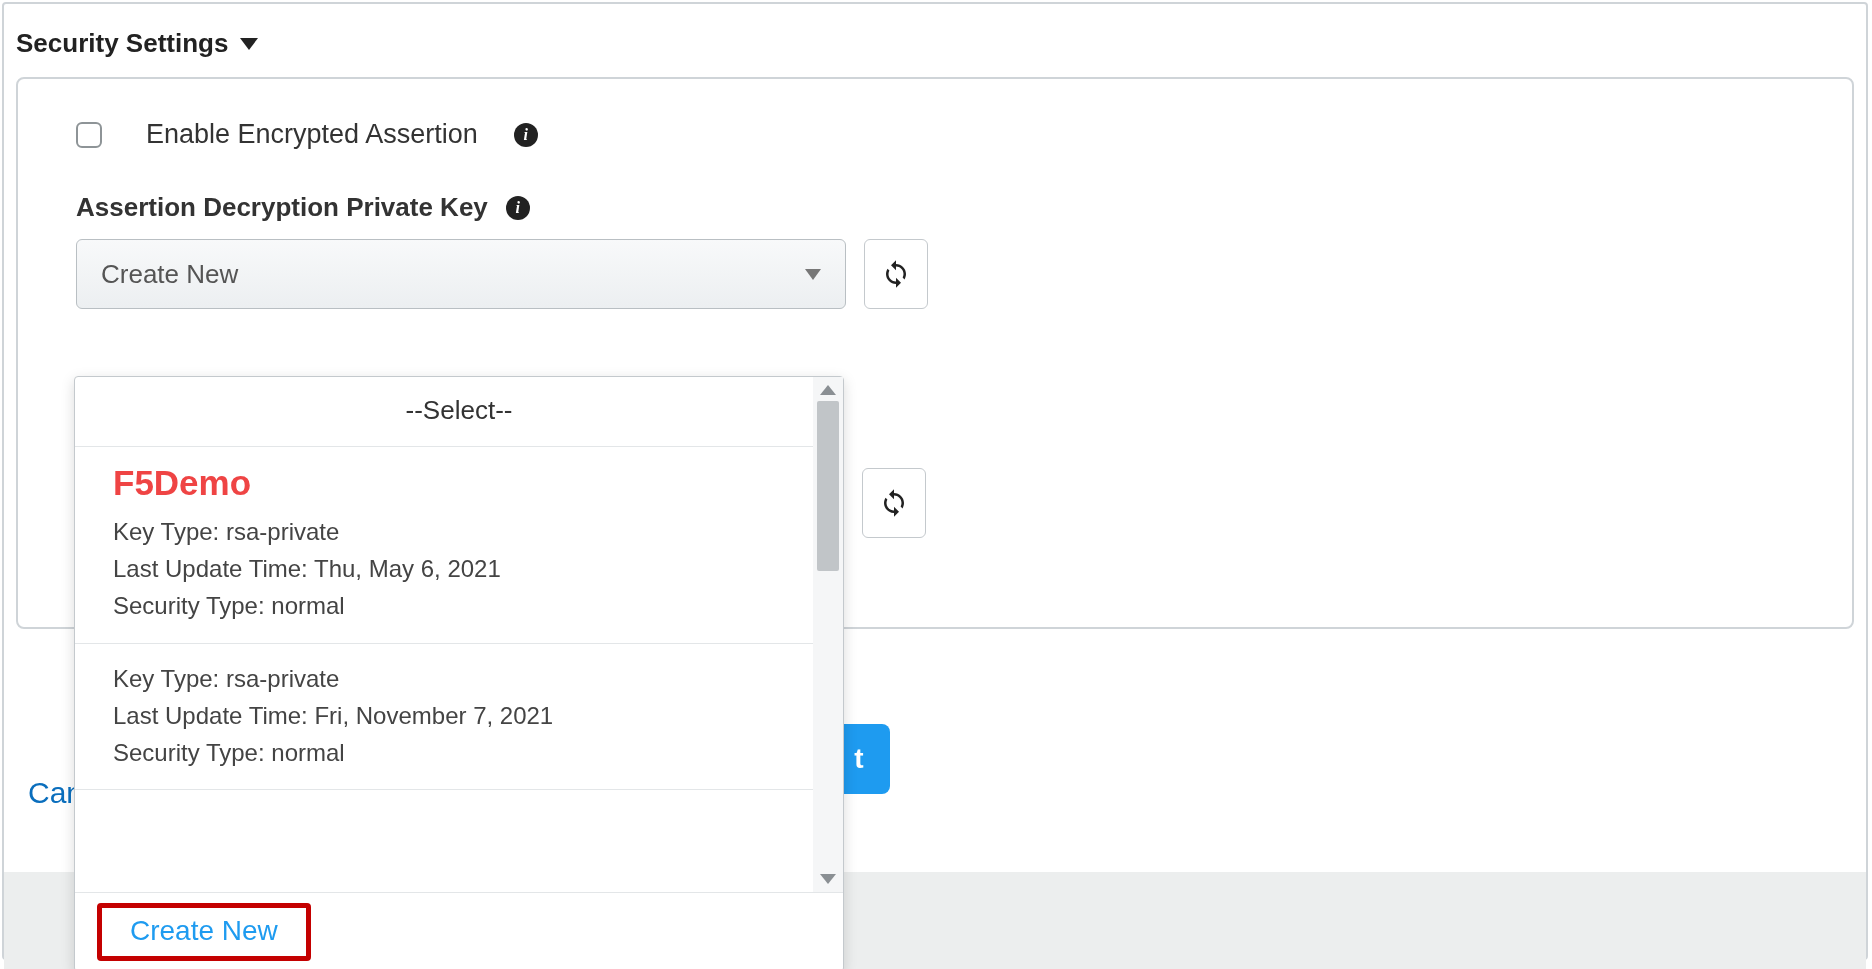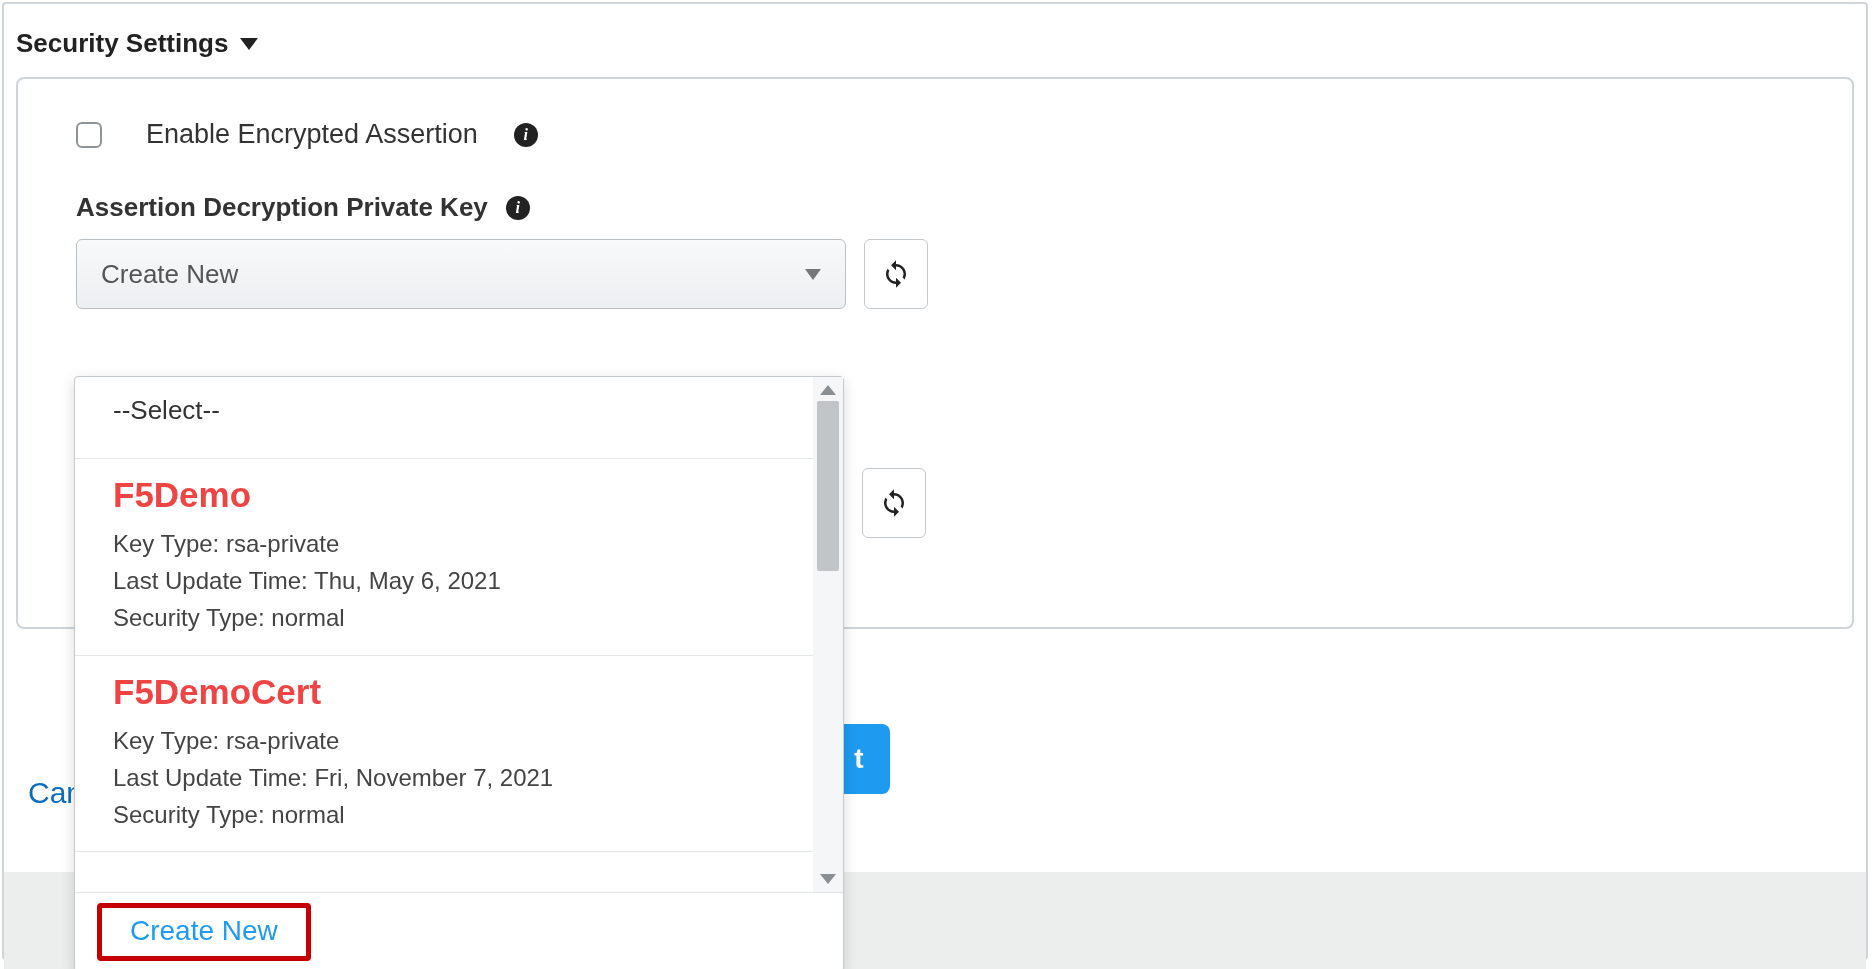--- a/index.html
+++ b/index.html
@@ -42,21 +42,21 @@
   .next-btn { position:absolute; left:824px; top:720px; width:62px; height:70px; background:#1e9bf0; color:#fff; border-radius:8px; display:flex; align-items:center; justify-content:center; font-size:28px; font-weight:700; }
 
   
   .dd-menu {
     position:absolute; left:70px; top:372px; width:770px; height: 596px; background:#fff;
     border:1px solid #c4c9cd; border-radius:4px; box-shadow: 0 4px 14px rgba(0,0,0,0.15);
     display:flex; flex-direction:column;
   }
   .dd-scroll { flex:1; overflow:hidden; position:relative; }
   .dd-item { padding: 14px 38px 16px 38px; }
-  .dd-item.header { font-size:26px; color:#333; padding: 18px 38px 32px 38px; border-bottom:1px solid #e3e6e8; }
+  .dd-item.header { font-size:26px; color:#333; padding: 18px 38px 20px 38px; border-bottom:1px solid #e3e6e8;text-align:center; }
   .dd-group { border-bottom:1px solid #e3e6e8; padding: 16px 38px 18px 38px; }
   .dd-title { font-weight:700; font-size:35px; color:#ef4444; margin-bottom: 10px; }
   .dd-meta { font-size:24px; color:#444; line-height: 1.55; }
   .dd-cut { padding: 10px 38px 0 38px; font-weight:700; font-size:27px; color:#222; height: 28px; overflow:hidden; }
 
   .dd-scrollbar { position:absolute; right:0; top:0; width:30px; height:100%; background:#f5f6f7; display:flex; flex-direction:column; align-items:center; }
   .sb-arrow { width:0; height:0; }
   .sb-arrow.up { border-left:8px solid transparent; border-right:8px solid transparent; border-bottom:10px solid #8a8f93; margin-top:8px; }
   .sb-arrow.down { border-left:8px solid transparent; border-right:8px solid transparent; border-top:10px solid #8a8f93; margin-bottom:8px; }
   .sb-thumb { width:22px; height:170px; background:#c1c5c8; border-radius:2px; margin-top:6px; }
@@ -125,21 +125,20 @@
         <div class="dd-item header">--Select--</div>
         <div class="dd-group">
           <div class="dd-title">F5Demo</div>
           <div class="dd-meta">
             <span>Key Type:</span> <span>rsa-private</span><br>
             <span>Last Update Time:</span> <span>Thu, May 6, 2021</span><br>
             <span>Security Type:</span> <span>normal</span>
           </div>
         </div>
         <div class="dd-group">
-          <div class="dd-title">F5DemoCert</div>
           <div class="dd-meta">
             <span>Key Type:</span> <span>rsa-private</span><br>
             <span>Last Update Time:</span> <span>Fri, November 7, 2021</span><br>
             <span>Security Type:</span> <span>normal</span>
           </div>
         </div>
         <div class="dd-cut">&nbsp;</div>
         <div class="dd-scrollbar">
           <div class="sb-arrow up"></div>
           <div class="sb-thumb"></div>

